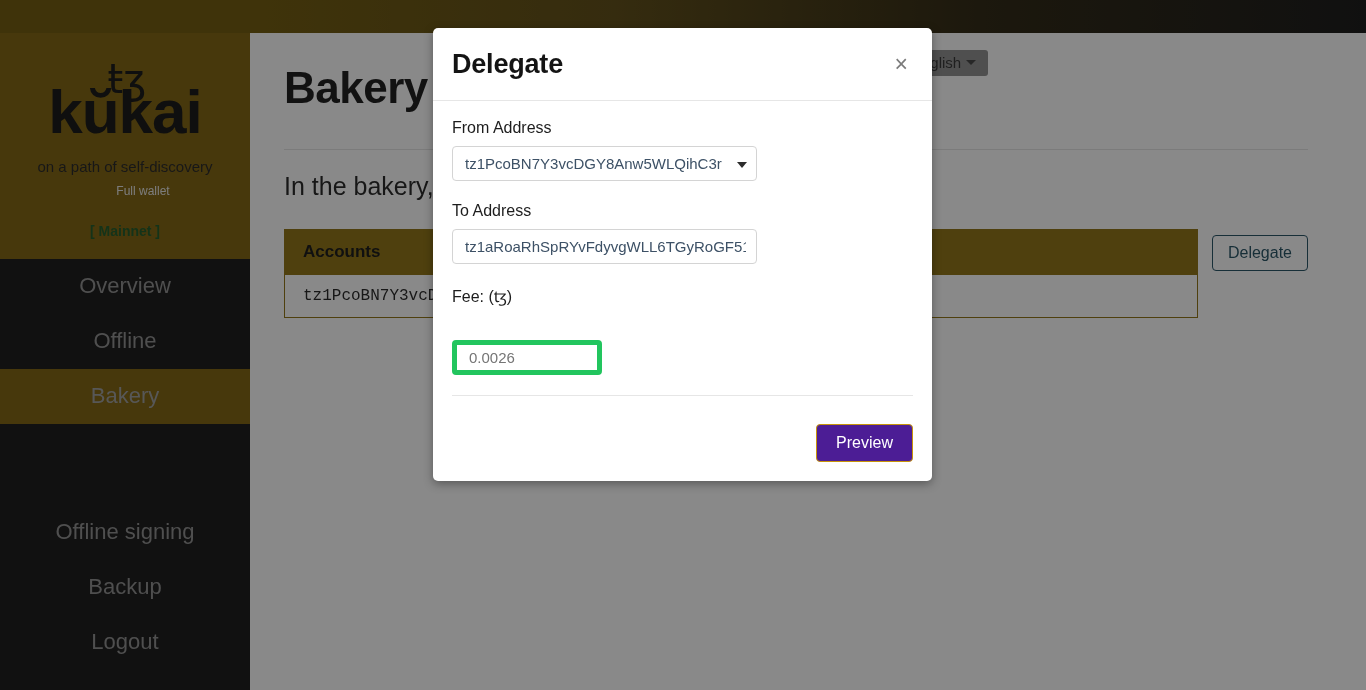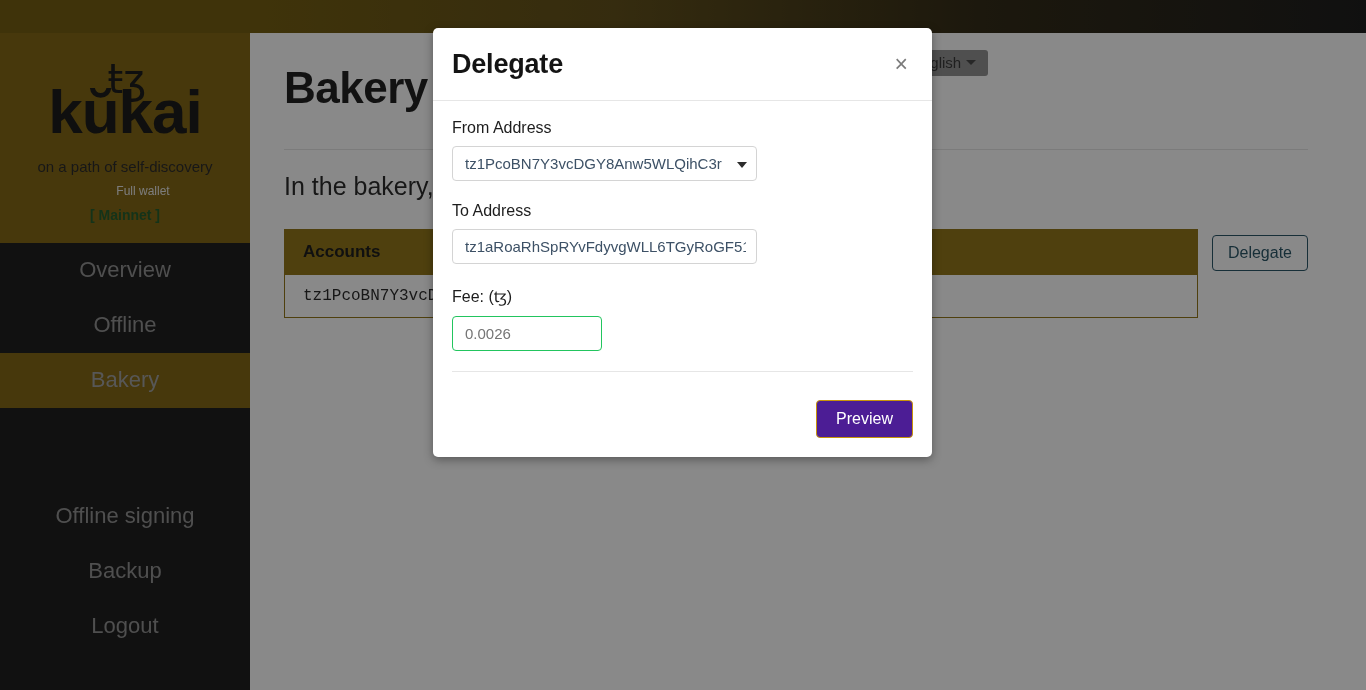--- a/index.html
+++ b/index.html
@@ -59,21 +59,21 @@
     font-size: 62px; font-weight: bold; color: #0a0a0a;
     letter-spacing: -1px; line-height: 0.95;
   }
   .brand-tag {
     margin-top: 16px; font-size: 15px; color: #1b1b1b;
   }
   .brand-wallet {
     margin-top: 9px; font-size: 12px; color: #e5e5e5; margin-left: 36px;
   }
   .brand-net {
-    margin-top: 9px; font-size: 14px; color: #14531f; font-weight: bold;
+    margin-top: 25px; font-size: 14px; color: #14531f; font-weight: bold;
   }
   .nav { padding-top: 0; }
   .nav-item {
     height: 55px; display: flex; align-items: center; justify-content: center;
     font-size: 22px; color: #8a8a8a; cursor: pointer;
     text-decoration: none;
   }
   .nav-item.active { background: #7a5c05; color: #9b9b9b; }
   .nav-gap { height: 81px; }
 
@@ -170,25 +170,26 @@
   .text-input {
     width: 305px; height: 35px;
     border: 1px solid #d4d4d4; border-radius: 4px;
     padding: 0 10px 0 12px;
     font-size: 15px; color: #3d5166;
     font-family: "Liberation Sans", sans-serif;
     background: #fff;
   }
   .fee-input {
     width: 150px; height: 35px;
-    border: 1px solid #22c55e; border-radius: 4px;
+    border: 5px solid #22c55e; border-radius: 4px;
     padding: 0 10px 0 12px;
     font-size: 15px; color: #8a8a8a;
     font-family: "Liberation Sans", sans-serif;
     background: #fff;
+    margin-top: 24px;
   }
   .modal-divider { border-top: 1px solid #e6e6e6; margin: 20px 0 0 0; }
   .modal-footer {
     padding: 14px 19px 19px 19px;
     display: flex; justify-content: flex-end;
   }
   .preview-btn {
     background: #4c1d95; color: #ffffff;
     border: 1px solid #c8940a; border-radius: 4px;
     padding: 9px 19px; font-size: 16px; cursor: pointer;

